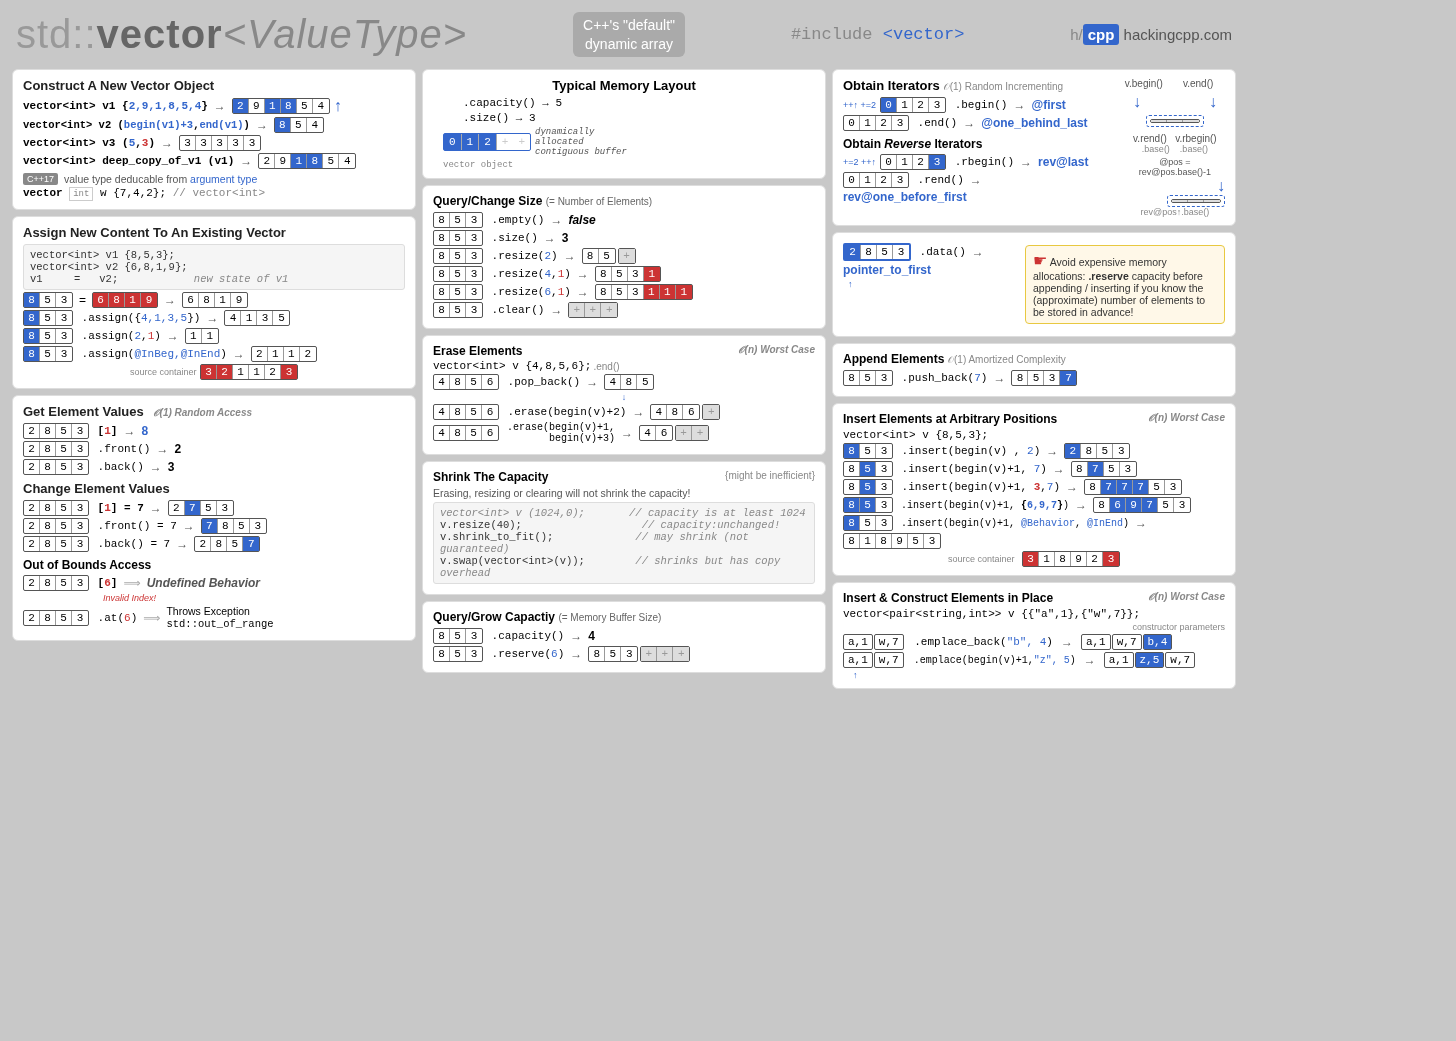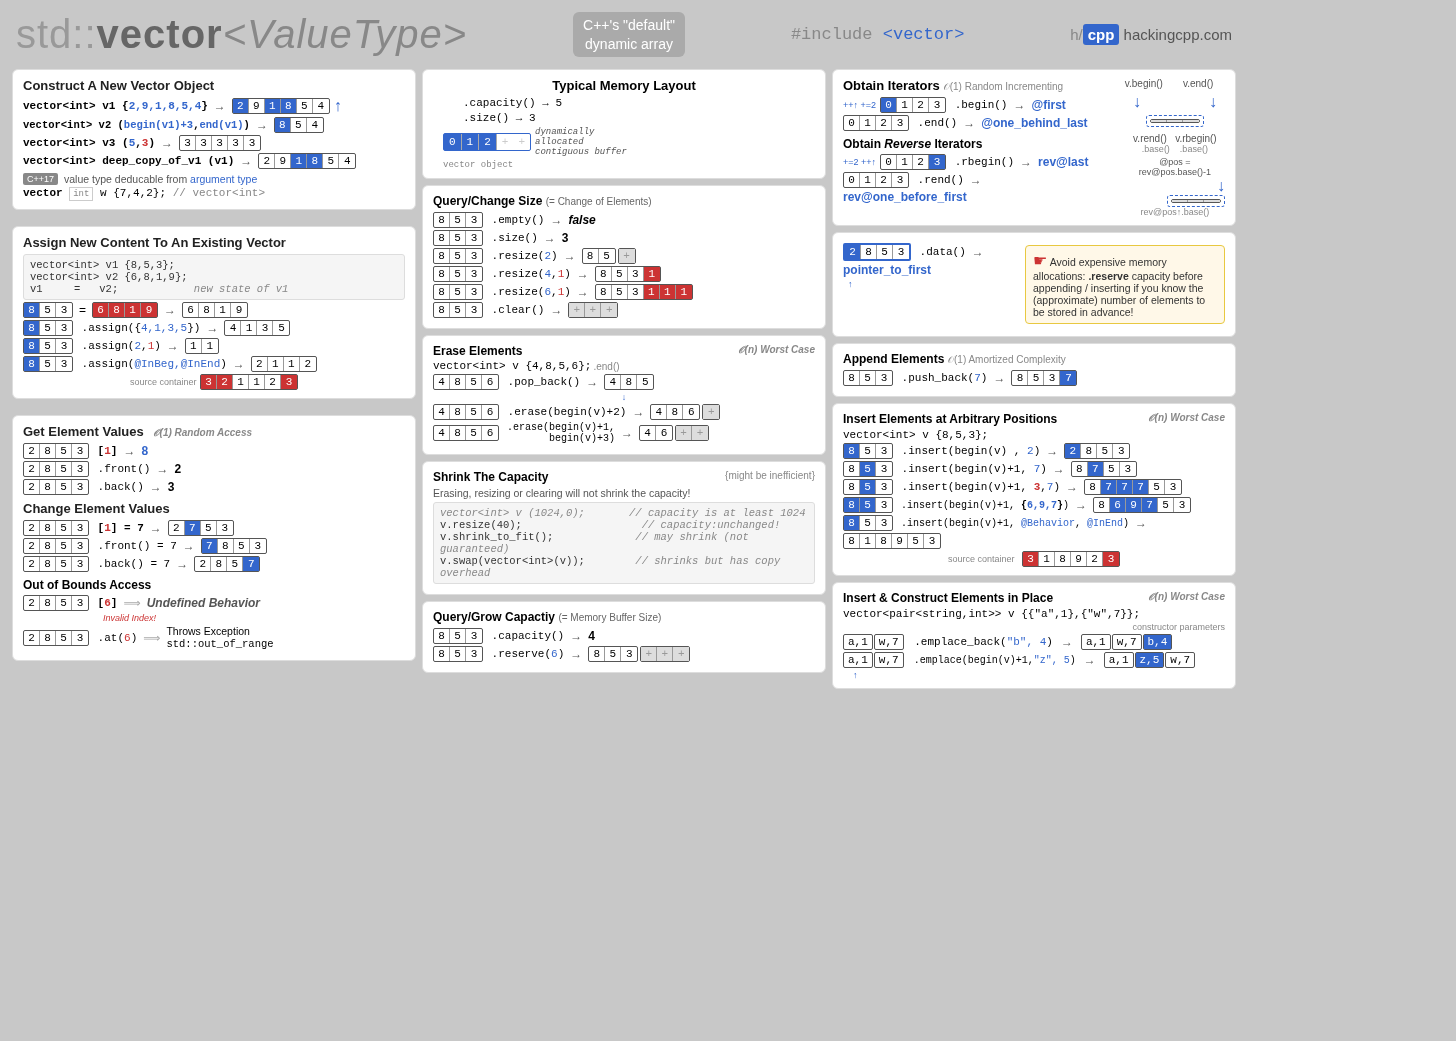--- a/index.html
+++ b/index.html
@@ -154,21 +154,21 @@
     <div>
       <span style="font-family:'Courier New',monospace;font-size:17px;color:#333;"><span style="color:#888;">#include</span> <span style="color:#3366cc;">&lt;vector&gt;</span></span>
     </div>
     <div style="font-size:15px;color:#555;">
       <span style="color:#888;">h/</span><span style="background:#3366cc;color:white;padding:2px 5px;border-radius:3px;font-weight:bold;">cpp</span> hackingcpp.com
     </div>
   </div>
 
   <div class="main-grid">
 
-    <div style="display:flex;flex-direction:column;gap:16px;">
+    <div style="display:flex;flex-direction:column;gap:6px;">
 
       <div class="panel">
         <h2><span class="bold">Construct</span> A New Vector Object</h2>
 
         <div class="row">
           <code style="font-size:11px;"><b>vector&lt;int&gt; v1 {<span class="blue">2,9,1,8,5,4</span>}</b></code>
           <span class="arr">→</span>
           <div class="vec-box">
             <div class="vec-cell blue-bg">2</div>
               <div class="vec-cell">9</div>
@@ -455,21 +455,21 @@
               <div style="padding:2px 5px;color:#ccc;">+</div>
               <div style="padding:2px 5px;color:#ccc;">+</div>
             </div>
             <span style="font-size:9px;color:#555;font-style:italic;">dynamically<br>allocated<br><i>contiguous</i> buffer</span>
           </div>
           <div style="font-size:9px;color:#888;margin-left:10px;">vector object</div>
         </div>
       </div>
 
       <div class="panel">
-        <div style="font-size:12px;font-weight:bold;margin-bottom:4px;">Query/Change Size <span style="font-weight:400;font-size:10px;color:#666;">(= Change of Elements)</span></div>
+        <div style="font-size:12px;font-weight:bold;margin-bottom:4px;">Query/Change Size <span style="font-weight:400;font-size:10px;color:#666;">(= Number of Elements)</span></div>
 
         <div class="row">
           <div class="vec-box">
               <div class="vec-cell">8</div>
               <div class="vec-cell">5</div>
               <div class="vec-cell">3</div>
             </div>
           <code>&nbsp;.empty()</code>
           <span class="arr">→</span>
           <b class="italic">false</b>

